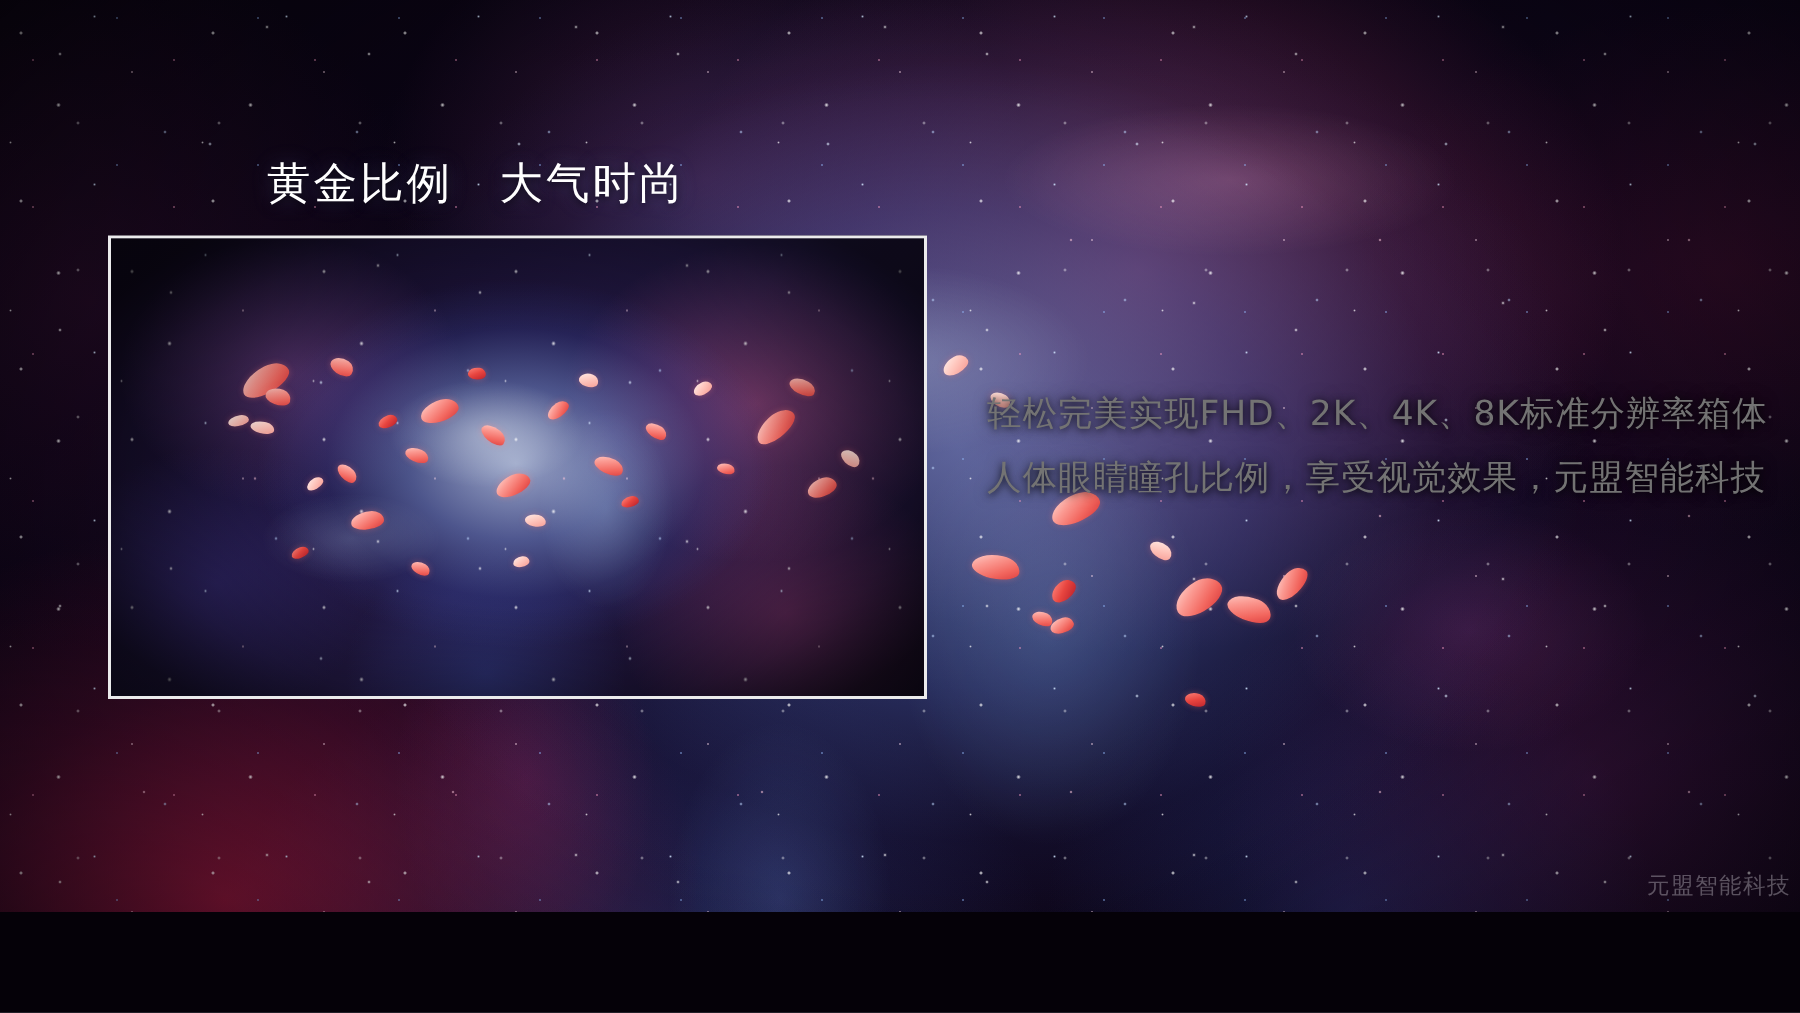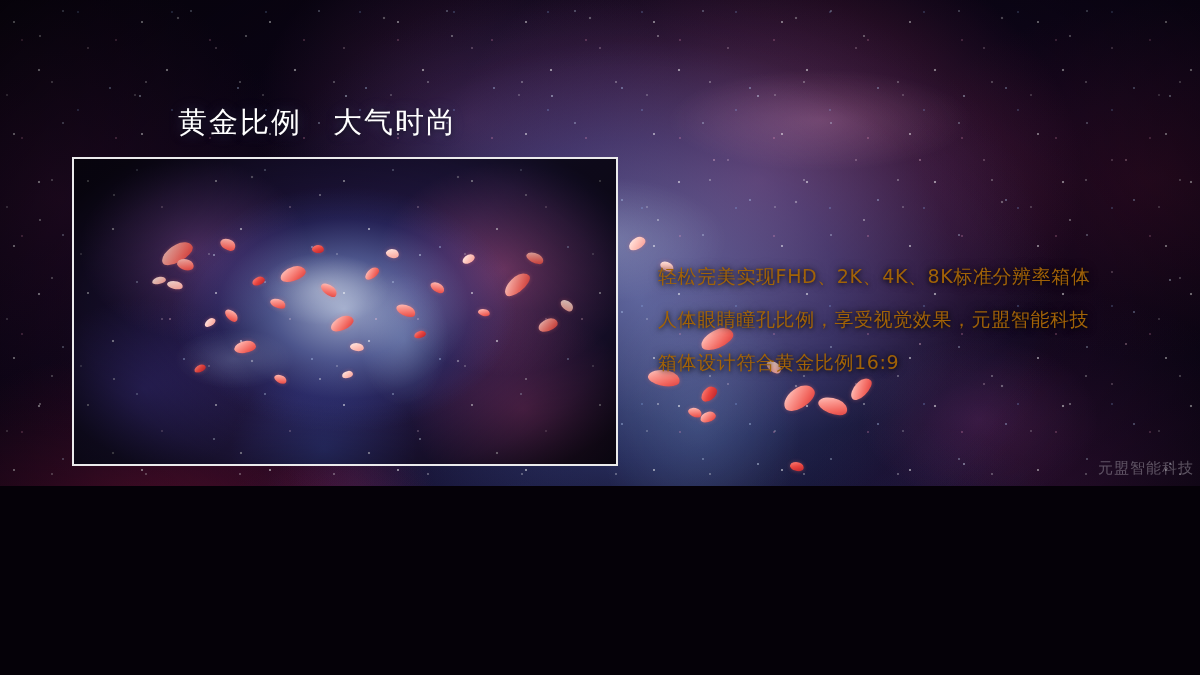--- a/index.html
+++ b/index.html
@@ -6,21 +6,21 @@
 
   html, body {
     width:1200px; height:675px;
     background:#050108;
     font-family:"Liberation Sans", sans-serif;
     overflow:hidden;
   }
 
   #slide {
     position:relative;
-    width:1200px; height:486px;
+    width:1200px; height:608px;
     overflow:hidden;
     background:#070210;
   }
 
   
   .bg-layer { position:absolute; inset:0; }
 
   .bg-base {
     background:
       radial-gradient(ellipse 520px 420px at 640px 300px, rgba(118,150,220,0.62) 0%, rgba(70,95,175,0.42) 38%, rgba(40,50,110,0.18) 62%, rgba(0,0,0,0) 80%),
@@ -142,23 +142,23 @@
     text-shadow:0 1px 6px rgba(0,0,0,0.7), 0 0 14px rgba(140,170,255,0.28);
     white-space:pre;
   }
 
   #body-text {
     position:absolute;
     left:658px; top:255px;
     width:500px;
   }
   .body-line {
-    font-size:19px;
+    font-size:23px;
     line-height:43px;
-    color:#a16207;
+    color:#737373;
     letter-spacing:0.6px;
     font-family:"DejaVu Sans","Liberation Sans",sans-serif;
     text-shadow:0 1px 5px rgba(0,0,0,0.78), 0 0 10px rgba(0,0,0,0.5);
     white-space:nowrap;
   }
 
   #watermark {
     position:absolute;
     right:6px; bottom:8px;
     font-size:15px;
@@ -235,18 +235,17 @@
       <div class="petal" style="left: 818px; top: 398px; width: 30px; height: 16px; transform: rotate(22deg);"></div>
       <div class="petal" style="left: 848px; top: 382px; width: 26px; height: 14px; transform: rotate(-44deg);"></div>
       <div class="petal deep" style="left: 790px; top: 462px; width: 14px; height: 9px; transform: rotate(18deg);"></div>
       <div class="petal pale" style="left: 628px; top: 238px; width: 18px; height: 11px; transform: rotate(-28deg);"></div>
       <div class="petal pale" style="left: 660px; top: 262px; width: 14px; height: 9px; transform: rotate(32deg);"></div>
     </div>
 
   <div id="body-text">
     <div class="body-line">轻松完美实现FHD、2K、4K、8K标准分辨率箱体</div>
     <div class="body-line">人体眼睛瞳孔比例，享受视觉效果，元盟智能科技</div>
-    <div class="body-line">箱体设计符合黄金比例16:9</div>
   </div>
 
   <div id="watermark">元盟智能科技</div>
 
 </div>
 
 </body></html>

